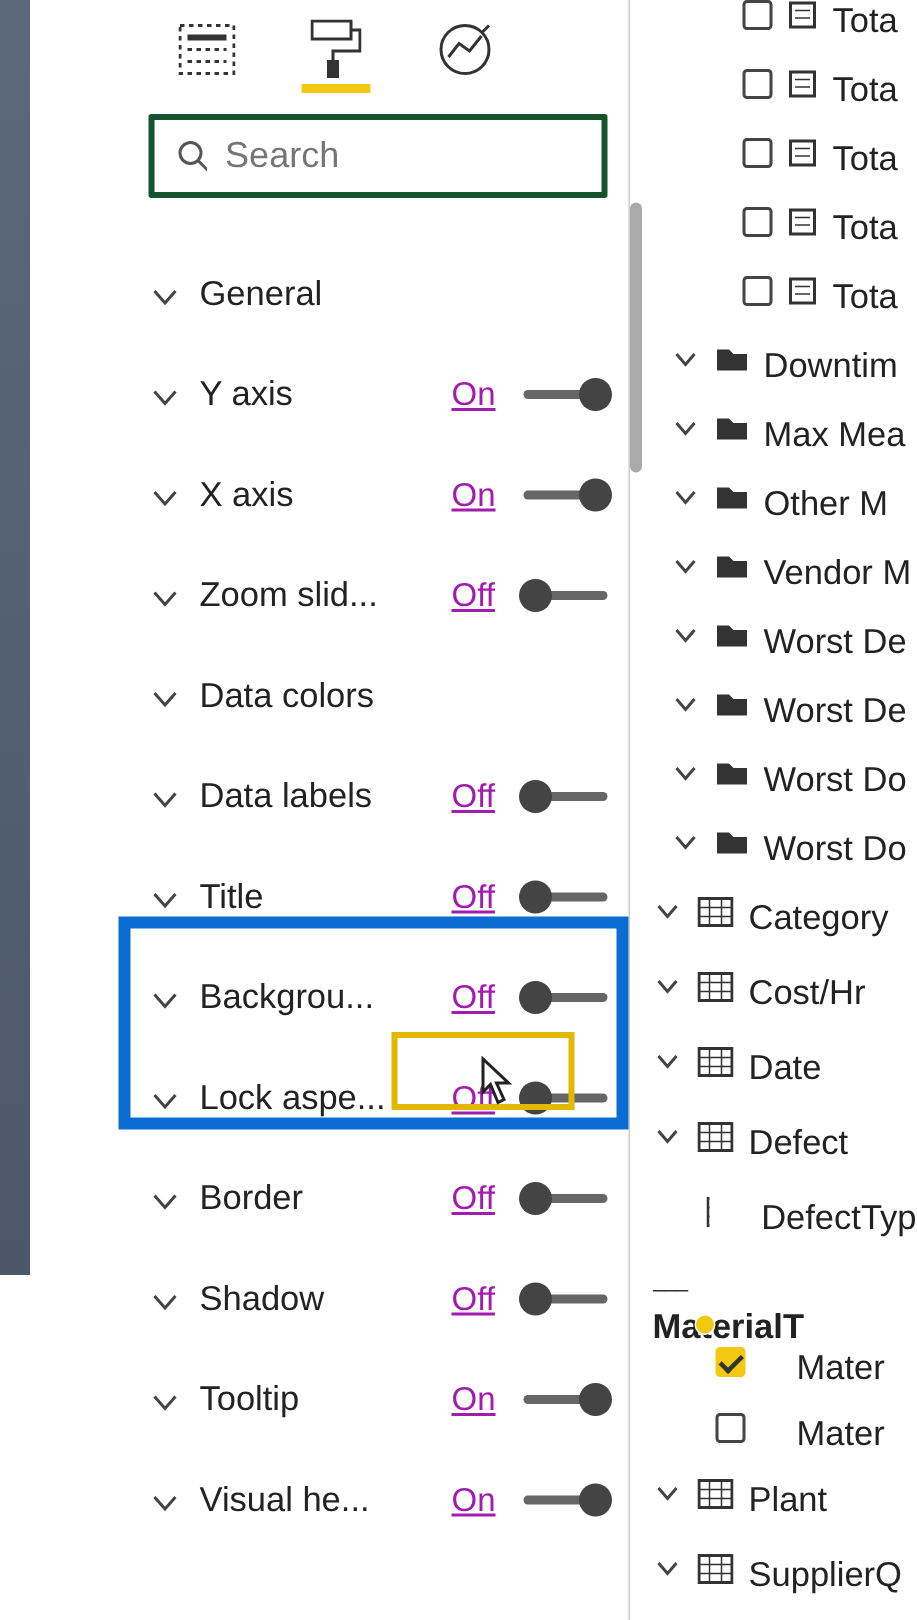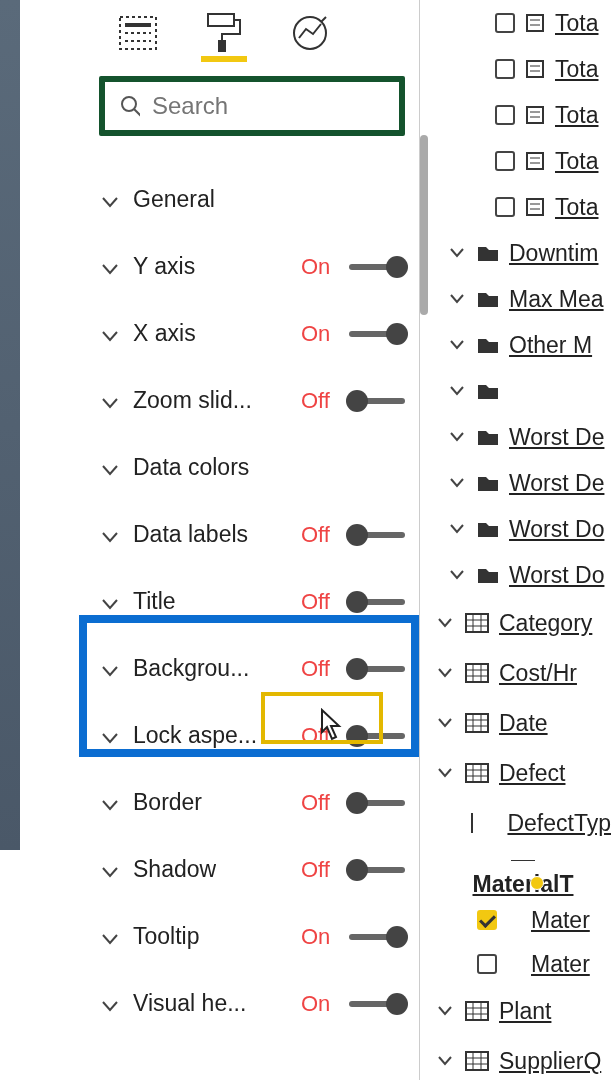--- a/index.html
+++ b/index.html
@@ -53,21 +53,21 @@
   }
   .tab-icon.active::after {
     content: "";
     position: absolute;
     bottom: -6px; left: 0;
     width: 46px; height: 6px;
     background: #f2c811;
   }
   .search-box {
     margin: 20px 14px 10px 14px;
-    border: 6px solid #14532d;
+    border: 4px solid #14532d;
     border-radius: 2px;
     display: flex;
     align-items: center;
     padding: 10px 14px;
     gap: 12px;
   }
   .search-box input {
     border: none;
     outline: none;
     font-size: 24px;
@@ -86,21 +86,21 @@
   .row-label {
     font-size: 23px;
     color: #222;
     white-space: nowrap;
     overflow: hidden;
     text-overflow: ellipsis;
     flex: 0 0 auto;
   }
   .row-spacer { flex: 1; }
   .toggle-wrap { display: flex; align-items: center; gap: 8px; }
-  .toggle-state { font-size: 22px; color: #ef4444; width: 40px; text-align: left;}
+  .toggle-state { font-size: 22px; color: #a21caf; width: 40px; text-align: left; text-decoration: underline;}
   .toggle {
     width: 56px; height: 6px;
     background: #666;
     border-radius: 3px;
     position: relative;
   }
   .toggle .knob {
     width: 22px; height: 22px;
     background: #444;
     border-radius: 50%;
@@ -130,28 +130,27 @@
 
   .fields-panel {
     position: absolute;
     left: 435px; top: 0;
     width: 176px;
     height: 1080px;
     background: #fff;
   }
   .field-row {
     display: flex;
-    align-items: center;
+    align-items: flex-start;
     gap: 10px;
     height: 46px;
     padding-left: 0;
     font-size: 23px;
     white-space: nowrap;
     overflow: hidden;
-    text-decoration: underline;
   }
   .checkbox {
     width: 20px; height: 20px;
     border: 2px solid #444;
     border-radius: 3px;
     flex-shrink: 0;
   }
   .checkbox.checked {
     background: #f2c811;
     border-color: #f2c811;
@@ -476,20 +475,21 @@
       </svg>
     <span>Other M</span>
   </div>
   <div class="field-row folder-row" style="padding-left:12px;">
     <svg width="20" height="20">
         <polyline points="4,6 10,13 16,6" stroke="#444" fill="none" stroke-width="2"></polyline>
       </svg>
     <svg width="22" height="18">
         <path d="M1 3 h8 l3 3 h9 v11 h-20 z" fill="#333"></path>
       </svg>
+    <span>Vendor M</span>
   </div>
   <div class="field-row folder-row" style="padding-left:12px;">
     <svg width="20" height="20">
         <polyline points="4,6 10,13 16,6" stroke="#444" fill="none" stroke-width="2"></polyline>
       </svg>
     <svg width="22" height="18">
         <path d="M1 3 h8 l3 3 h9 v11 h-20 z" fill="#333"></path>
       </svg>
     <span>Worst De</span>
   </div>

